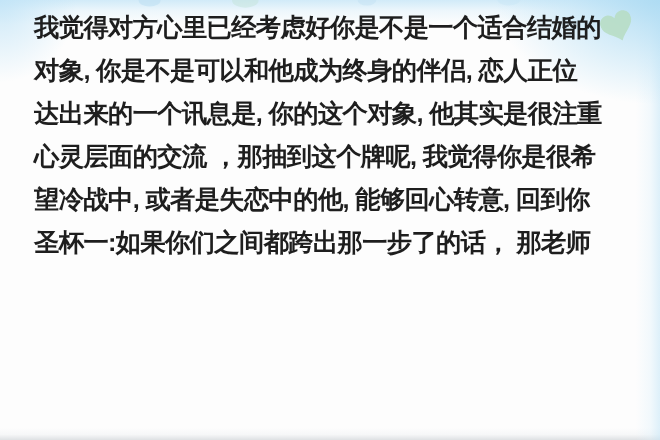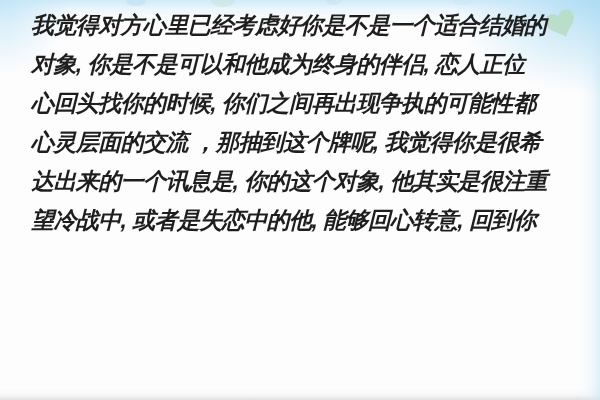--- a/index.html
+++ b/index.html
@@ -14,21 +14,20 @@
     position:relative;
     width:600px;height:400px;
     overflow:hidden;
     background:
       radial-gradient(150px 95px at 100% 0%, rgba(173,219,243,.95), rgba(190,227,246,.55) 55%, rgba(255,255,255,0) 100%),
       radial-gradient(70px 75px at 0% 0%, rgba(193,228,247,.85), rgba(255,255,255,0) 100%),
       linear-gradient(180deg, rgba(198,230,247,.80) 0px, rgba(216,238,250,.42) 10px, rgba(255,255,255,0) 22px),
       linear-gradient(270deg, rgba(200,231,247,.60) 0px, rgba(219,240,251,.32) 9px, rgba(255,255,255,0) 22px),
       linear-gradient(0deg, rgba(150,160,168,.30) 0px, rgba(215,220,225,.18) 5px, rgba(255,255,255,0) 11px),
       var(--page-bg);
-    font-style: italic;
   }
   .top-deco{
     position:absolute;
     border-radius:50%;
     pointer-events:none;
   }
   .deco-1{left:126px;top:-5px;width:20px;height:11px;background:#bcdff2;opacity:.55;}
   .deco-2{left:211px;top:-6px;width:24px;height:13px;background:#c3e4d9;opacity:.50;}
   .deco-3{left:325px;top:-5px;width:17px;height:10px;background:#c0e1f2;opacity:.45;}
   .deco-4{left:452px;top:-6px;width:21px;height:11px;background:#c6e5f4;opacity:.38;}
@@ -66,19 +65,19 @@
   <span class="top-deco deco-3"></span>
   <span class="top-deco deco-4"></span>
 
   <svg class="heart" viewBox="0 0 32 29" aria-hidden="true">
     <path d="M23.6 0c-3.4 0-6.4 2.2-7.6 5.3C14.8 2.2 11.8 0 8.4 0 3.8 0 0 3.8 0 8.4c0 9.3 9.8 11.9 16 20.6 6.2-8.7 16-11.6 16-20.6C32 3.8 28.2 0 23.6 0z"></path>
   </svg>
 
   <div class="body-text">
       <div class="text-line">我觉得对方心里已经考虑好你是不是一个适合结婚的</div>
       <div class="text-line">对象, 你是不是可以和他成为终身的伴侣, 恋人正位</div>
-      <div class="text-line">心回头找你的时候, 你们之间再出现争执的可能性都</div>
+      <div class="text-line">达出来的一个讯息是, 你的这个对象, 他其实是很注重</div>
       <div class="text-line">心灵层面的交流 ，那抽到这个牌呢, 我觉得你是很希</div>
-      <div class="text-line">达出来的一个讯息是, 你的这个对象, 他其实是很注重</div>
       <div class="text-line">望冷战中, 或者是失恋中的他, 能够回心转意, 回到你</div>
+      <div class="text-line">圣杯一:如果你们之间都跨出那一步了的话， 那老师</div>
     </div>
 
 </div>
 
 </body></html>

